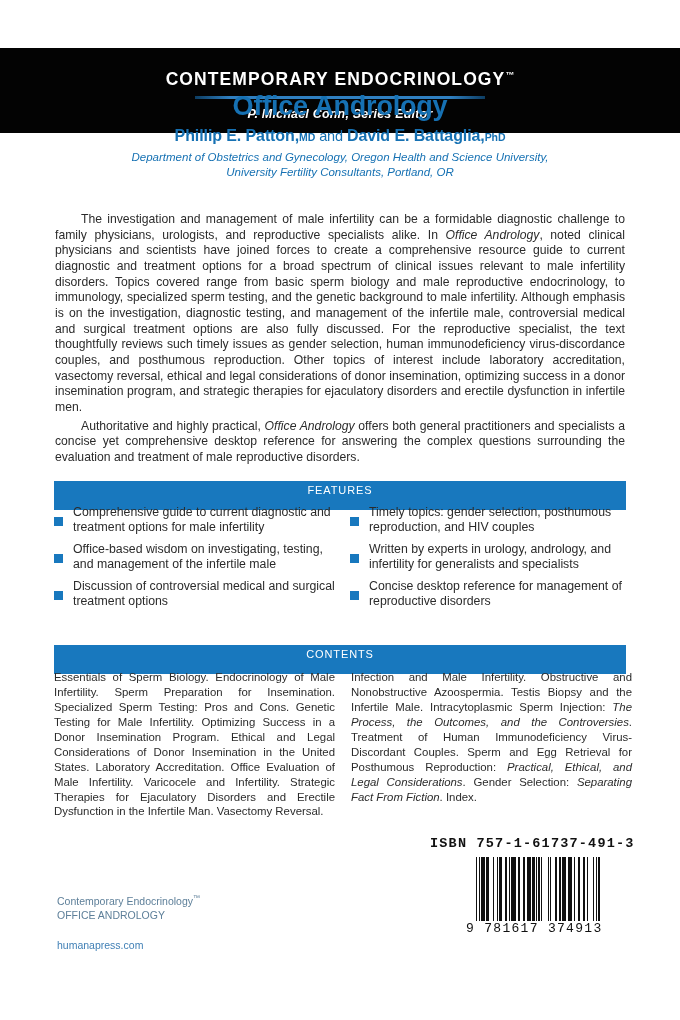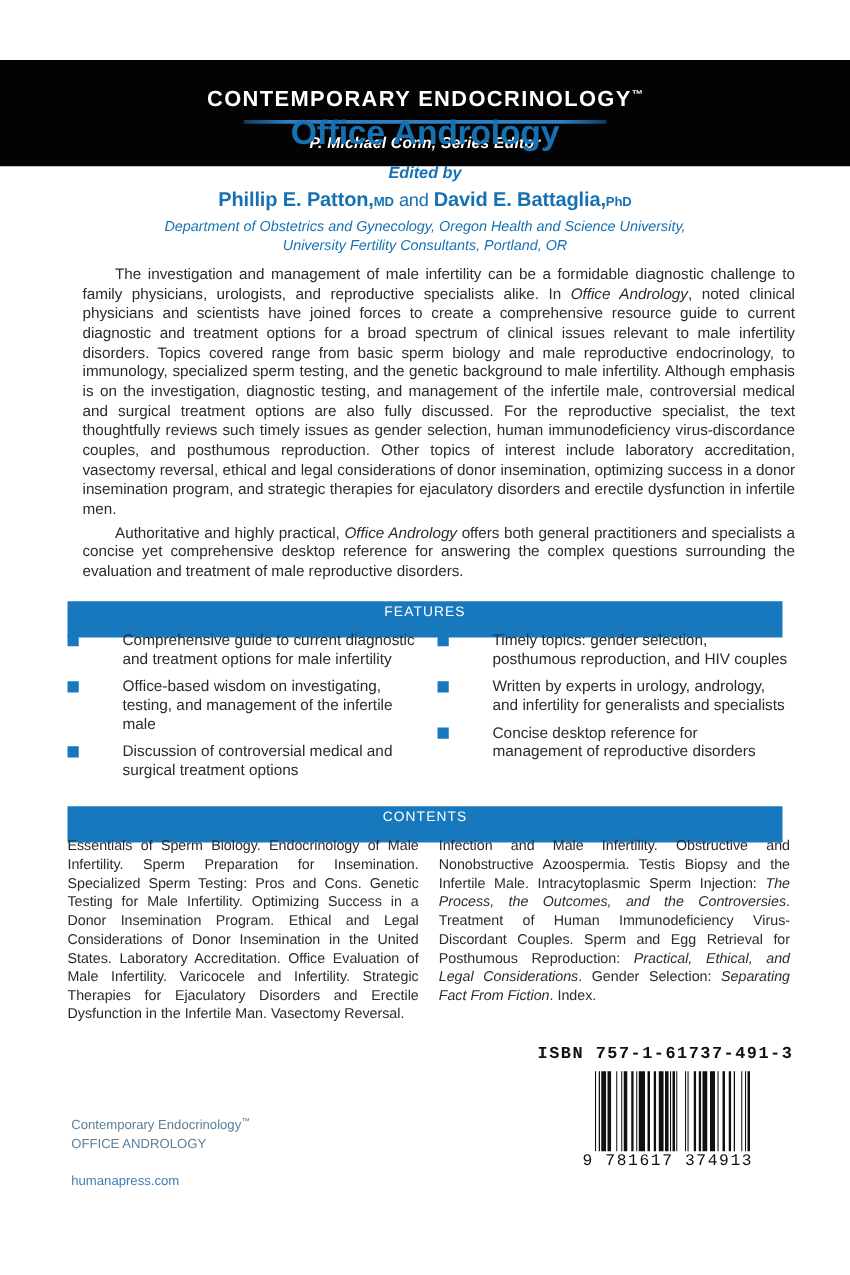--- a/index.html
+++ b/index.html
@@ -99,21 +99,21 @@
     color: #1671b3;
     font-size: 11.5px;
     font-style: italic;
     line-height: 1.28;
     margin-top: 5px;
   }
 
   
   .blurb {
     position: absolute;
-    left: 66px;
+    left: 55px;
     top: 212px;
     width: 570px;
     font-size: 12.2px;
     line-height: 1.285;
     text-align: justify;
     color: #2b2b2b;
   }
   .blurb p {
     margin: 0 0 0 0;
     text-indent: 26px;
@@ -146,23 +146,22 @@
     top: 505px;
     width: 578px;
     display: flex;
     gap: 14px;
   }
   .feat-col {
     width: 282px;
   }
   .feat-item {
     display: flex;
-    align-items: flex-start;
+    align-items: center;
     margin-bottom: 7px;
-    gap: 25px;
   }
   .feat-bullet {
     width: 9px;
     height: 9px;
     background: #1878be;
     flex: 0 0 auto;
     margin-top: 3px;
     margin-right: 10px;
   }
   .feat-text {
@@ -256,21 +255,20 @@
 <div class="series-band">
   <div class="series-title">
     <span>CONTEMPORARY ENDOCRINOLOGY</span><span class="tm">™</span>
   </div>
   <div class="series-rule"></div>
   <div class="series-editor">P. Michael Conn, Series Editor</div>
 </div>
 
 <div class="titleblock">
   <div class="book-title">Office Andrology</div>
-  <div class="edited-by">Edited by</div>
   <div class="editors">
     <span>Phillip E. Patton,</span><span class="deg">MD</span><span class="conj">&nbsp;</span><span class="conj">and</span><span class="conj">&nbsp;</span><span>David E. Battaglia,</span><span class="deg">PhD</span>
   </div>
   <div class="affil">
     <div>Department of Obstetrics and Gynecology, Oregon Health and Science University,</div>
     <div>University Fertility Consultants, Portland, OR</div>
   </div>
 </div>
 
 <div class="blurb">

